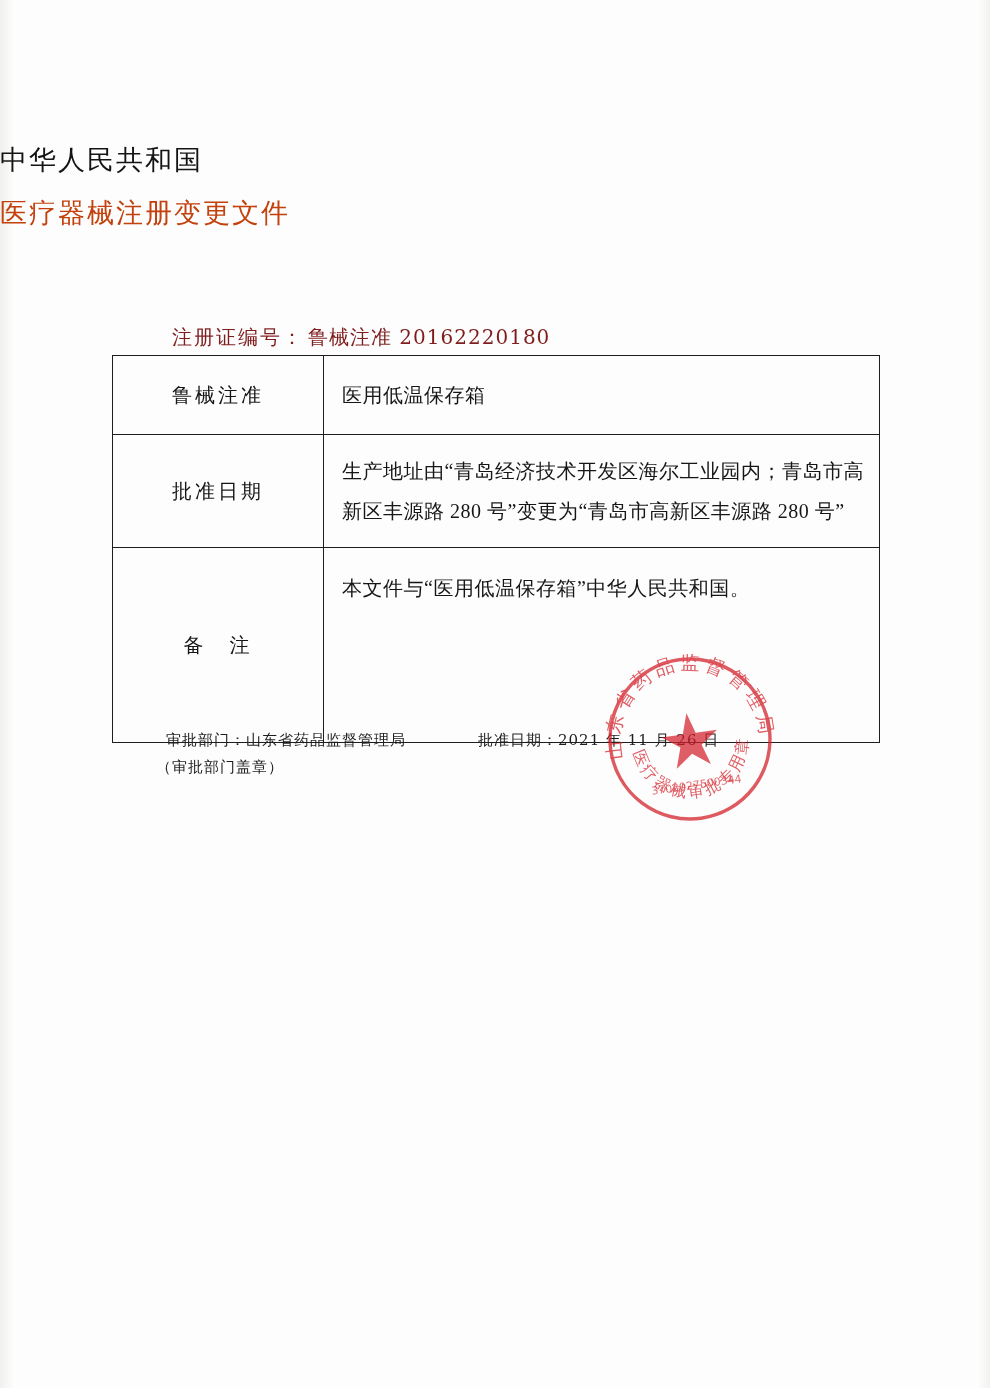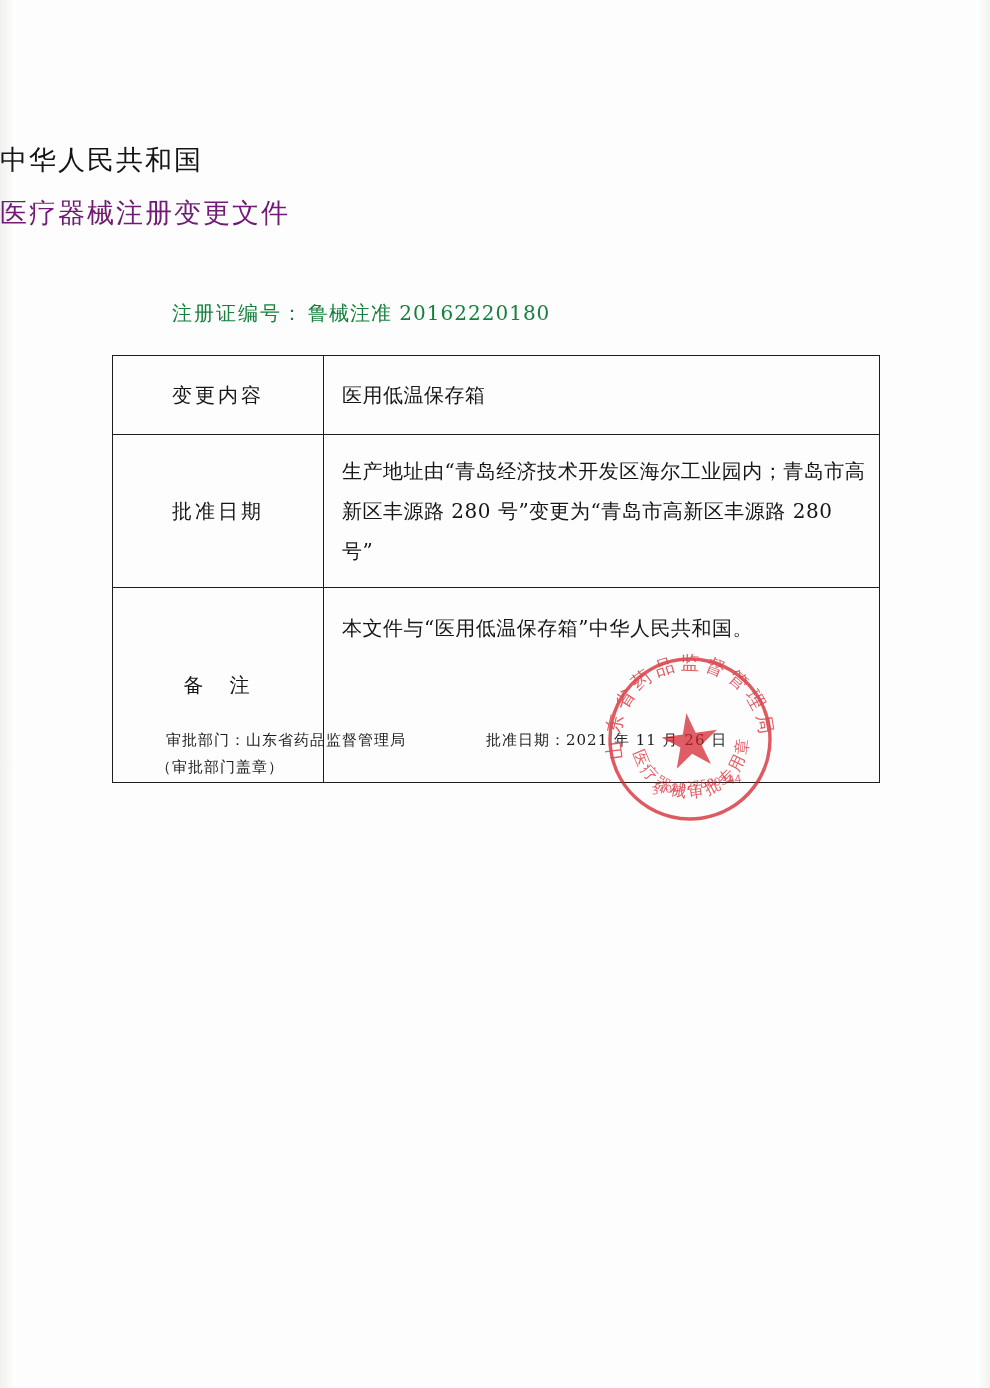--- a/index.html
+++ b/index.html
@@ -49,30 +49,30 @@
     font-size: 27px;
     letter-spacing: 2px;
     line-height: 1.5;
     color: #141414;
   }
   .title-line2 {
     font-size: 27px;
     letter-spacing: 2px;
     line-height: 1.5;
     margin-top: 12px;
-    color: #701a75;
+    color: #c2410c;
   }
 
   .reg-no {
     position: absolute;
-    top: 300px;
+    top: 324px;
     left: 172px;
     font-size: 20px;
     letter-spacing: 1px;
-    color: #15803d;
+    color: #7f1d1d;
     white-space: nowrap;
   }
   .reg-no .label { letter-spacing: 2px; }
   .reg-no .value { margin-left: 4px; }
 
   table.doc-table {
     position: absolute;
     top: 355px;
     left: 112px;
     width: 768px;
@@ -88,20 +88,21 @@
   td.label-cell {
     width: 198px;
     text-align: center;
     letter-spacing: 3px;
     padding: 8px 6px;
   }
   td.value-cell {
     padding: 14px 16px 14px 18px;
     line-height: 2.0;
     letter-spacing: 0.5px;
+    font-family: Liberation Serif, serif;
   }
   .row-product td { height: 50px; }
   .row-change td.value-cell { padding: 16px 13px 16px 18px; }
   .row-remark td { height: 160px; }
   .row-remark td.value-cell {
     vertical-align: top;
     padding-top: 20px;
   }
 
   .footer {
@@ -109,21 +110,20 @@
     top: 731px;
     left: 166px;
     width: 700px;
     font-size: 15px;
     color: #1d1d1d;
     letter-spacing: 1px;
   }
   .footer-row {
     display: flex;
     align-items: baseline;
-    gap: 8px;
   }
   .footer-left { white-space: nowrap; }
   .footer-right {
     margin-left: 72px;
     white-space: nowrap;
   }
   .footer-seal-note {
     margin-top: 8px;
     margin-left: -10px;
     white-space: nowrap;
@@ -151,21 +151,21 @@
     <div class="title-line2">医疗器械注册变更文件</div>
   </div>
 
   <div class="reg-no">
     <span class="label">注册证编号：</span><span class="value">鲁械注准 20162220180</span>
   </div>
 
   <table class="doc-table">
     <tbody>
       <tr class="row-product">
-        <td class="label-cell">变更内容</td>
+        <td class="label-cell">鲁械注准</td>
         <td class="value-cell">医用低温保存箱</td>
       </tr>
       <tr class="row-change">
         <td class="label-cell">批准日期</td>
         <td class="value-cell">生产地址由“青岛经济技术开发区海尔工业园内；青岛市高新区丰源路 280 号”变更为“青岛市高新区丰源路 280 号”</td>
       </tr>
       <tr class="row-remark">
         <td class="label-cell">备　注</td>
         <td class="value-cell">本文件与“医用低温保存箱”中华人民共和国。</td>
       </tr>

